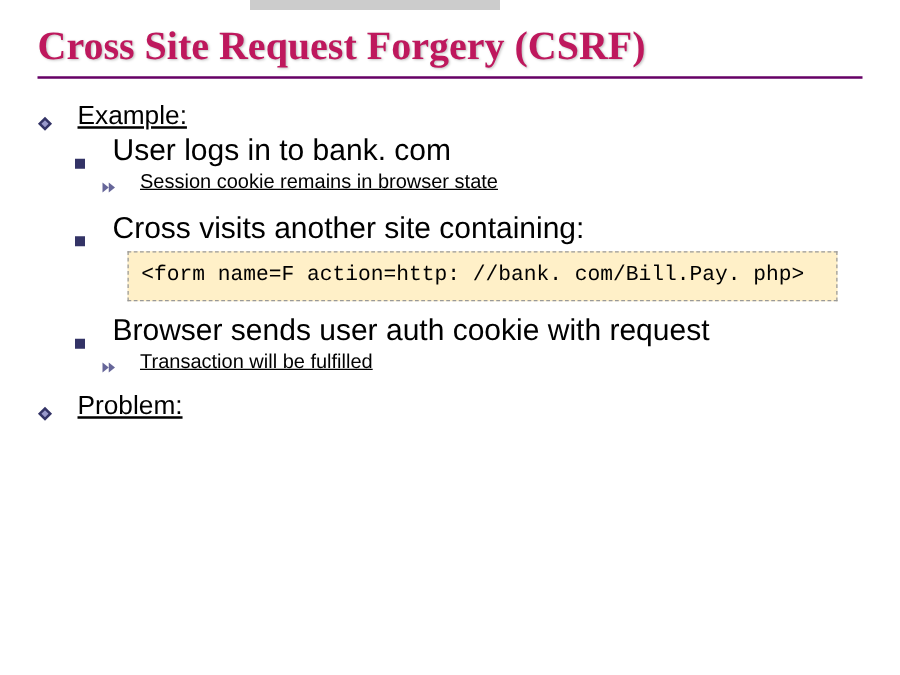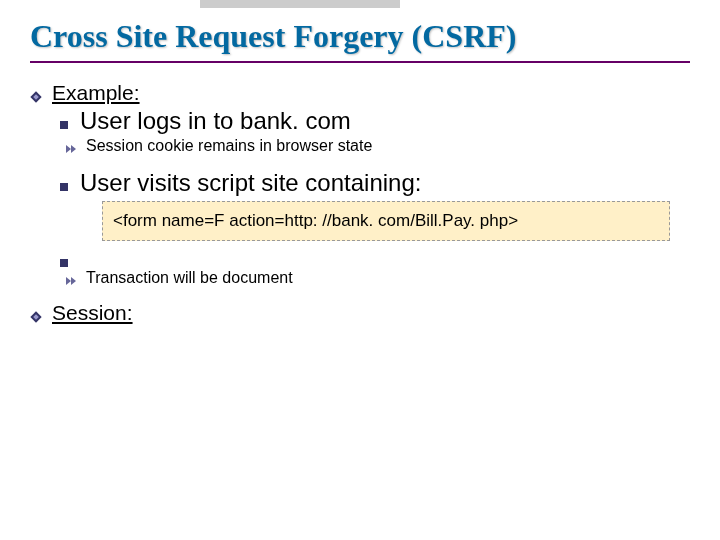--- a/index.html
+++ b/index.html
@@ -19,30 +19,31 @@
     width: 200px;
     height: 8px;
     background: #cccccc;
   }
   .slide {
     padding: 18px 30px 0 30px;
   }
   .title {
     font-family: "Times New Roman", Times, serif;
     font-size: 32px;
-    color: #0369a1;
+    color: #be185d;
     text-shadow: 1px 1px 2px rgba(0,0,0,0.25);
     border-bottom: 2px solid #660066;
     padding-bottom: 6px;
     margin-bottom: 18px;
   }
   .row {
     display: flex;
-    align-items: center;
+    align-items: flex-end;
     margin-bottom: 6px;
+    gap: 10px;
   }
   .b-diamond {
     flex-shrink: 0;
     width: 12px;
     height: 12px;
     margin-top: 7px;
     margin-right: 10px;
     position: relative;
   }
   .b-diamond svg { display: block; }
@@ -73,31 +74,32 @@
     border-left: 5px solid #666699;
     top: 1px;
   }
   .b-chevrons::before { left: 0; }
   .b-chevrons::after { left: 5px; }
   .lvl1-text { font-size: 21px; }
   .lvl1-text.underline { text-decoration: underline; }
   .lvl2-text { font-size: 24px; }
   .lvl3-text { font-size: 16px; }
   .indent-1 { margin-left: 30px; }
-  .indent-2 { margin-left: 36px; }
+  .indent-2 { margin-left: 52px; text-decoration: underline; }
   .codebox {
     margin-left: 72px;
     margin-right: 20px;
     margin-top: 4px;
     margin-bottom: 10px;
     background: #fff0c8;
     border: 1px dashed #999999;
     padding: 6px 10px;
     font-size: 17px;
     line-height: 1.55;
+    font-family: Liberation Mono, monospace;
   }
   .sp-sm { margin-bottom: 2px; }
   .sp-lg { margin-bottom: 14px; }
 </style>
 </head>
 <body>
 
 <div class="top-bar"></div>
 
 <div class="slide">
@@ -119,40 +121,41 @@
     <span class="lvl2-text">User logs in to  bank. com</span>
   </div>
 
   <div class="row indent-2 sp-lg">
     <span class="b-chevrons"></span>
     <span class="lvl3-text">Session cookie remains in browser state</span>
   </div>
 
   <div class="row indent-1 sp-sm">
     <span class="b-square"></span>
-    <span class="lvl2-text">User visits script site containing:</span>
+    <span class="lvl2-text">Cross visits another site containing:</span>
   </div>
 
   <div class="codebox">
     <div>&lt;form  name=F  action=http: //bank. com/Bill.Pay. php&gt;</div>
   </div>
 
   <div class="row indent-1 sp-sm">
     <span class="b-square"></span>
+    <span class="lvl2-text">Browser sends user auth cookie with request</span>
   </div>
 
   <div class="row indent-2 sp-lg">
     <span class="b-chevrons"></span>
-    <span class="lvl3-text">Transaction will be document</span>
+    <span class="lvl3-text">Transaction will be fulfilled</span>
   </div>
 
   <div class="row sp-sm">
     <span class="b-diamond">
       <svg width="12" height="12" viewBox="0 0 12 12">
         <rect x="2" y="2" width="8" height="8" fill="#333366" transform="rotate(45 6 6)"></rect>
         <rect x="4" y="4" width="4" height="4" fill="#9999cc" transform="rotate(45 6 6)"></rect>
       </svg>
     </span>
-    <span class="lvl1-text underline">Session:</span>
+    <span class="lvl1-text underline">Problem:</span>
   </div>
 
 
 </div>
 
 </body></html>

